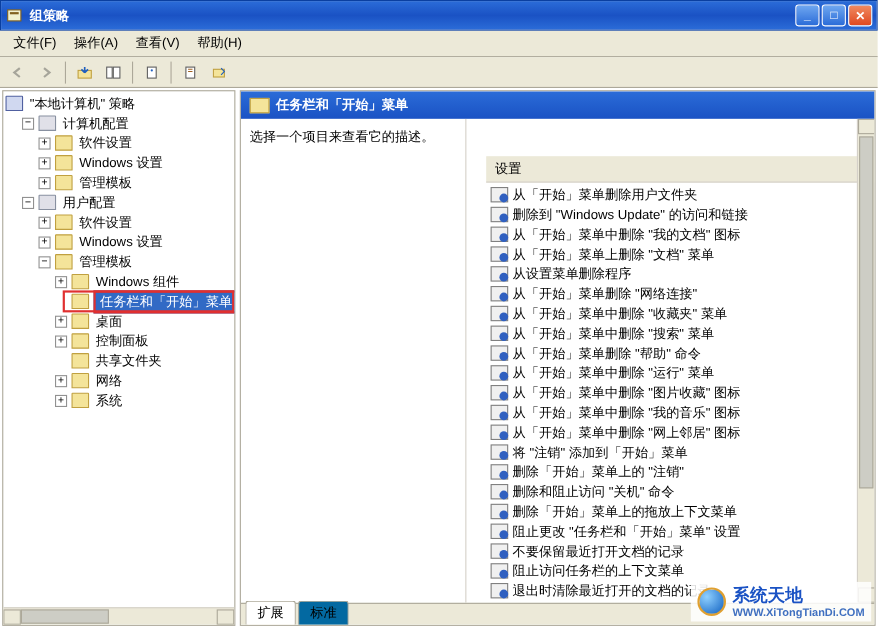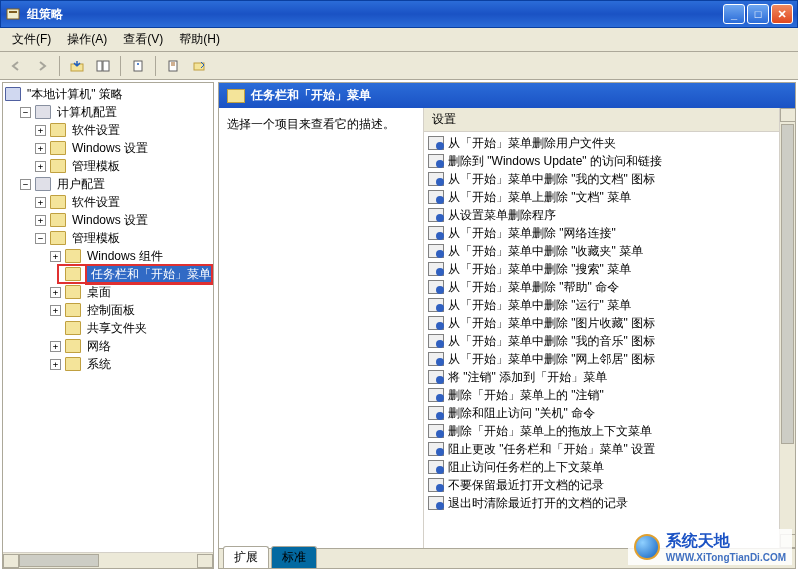--- a/index.html
+++ b/index.html
@@ -136,27 +136,27 @@
   }
   .pane-header {
     background: linear-gradient(#2b6cd8,#1a52c4);
     color:#fff; font-weight:bold;
     padding:4px 8px;
     display:flex; align-items:center; gap:6px;
   }
   .pane-header .folder-ico {
     width:18px; height:14px; background:#f4e49a; border:1px solid #c0a040;
   }
-  .pane-body { display:flex; flex:1; overflow:hidden; }
+  .pane-body { display:flex; flex:1; overflow:hidden;gap:18px; }
   .desc-col {
     width:205px; padding:8px; border-right:1px solid #d4d0c8;
   }
   .list-col { flex:1; display:flex; flex-direction:column; position:relative; }
   .list-header {
-    background:#ece9d8; border-bottom:1px solid #d4d0c8; padding:3px 8px;
+    background:#ece9d8; border-bottom:1px solid #d4d0c8; padding:3px 8px;margin-top:34px;
   }
   .list-body { flex:1; overflow:hidden; padding:2px 0; }
   .list-row { display:flex; align-items:center; height:18px; padding:0 4px; white-space:nowrap; cursor:pointer; }
   .policy-icon { width:16px; height:14px; margin-right:4px; position:relative; flex-shrink:0; }
   .policy-icon::before { content:""; position:absolute; inset:0; background:#f0f0f0; border:1px solid #808080; }
   .policy-icon::after { content:""; position:absolute; left:8px; top:6px; width:8px; height:8px; background:#3060c0; border-radius:50%; }
   
   .scroll-v {
     position:absolute; right:0; top:0; bottom:0; width:16px;
     background:#ece9d8; border-left:1px solid #d4d0c8;
@@ -458,25 +458,25 @@
             <div class="list-row">
               <span class="policy-icon"></span>
               <span>删除「开始」菜单上的拖放上下文菜单</span>
             </div>
             <div class="list-row">
               <span class="policy-icon"></span>
               <span>阻止更改 "任务栏和「开始」菜单" 设置</span>
             </div>
             <div class="list-row">
               <span class="policy-icon"></span>
+              <span>不要保留最近打开文档的记录</span>
+            </div>
+            <div class="list-row">
+              <span class="policy-icon"></span>
               <span>阻止访问任务栏的上下文菜单</span>
-            </div>
-            <div class="list-row">
-              <span class="policy-icon"></span>
-              <span>不要保留最近打开文档的记录</span>
             </div>
             <div class="list-row">
               <span class="policy-icon"></span>
               <span>退出时清除最近打开的文档的记录</span>
             </div>
           </div>
         <div class="scroll-v">
           <div class="scroll-btn" style="top:0"></div>
           <div class="scroll-thumb-v"></div>
           <div class="scroll-btn" style="bottom:0;top:auto"></div>

